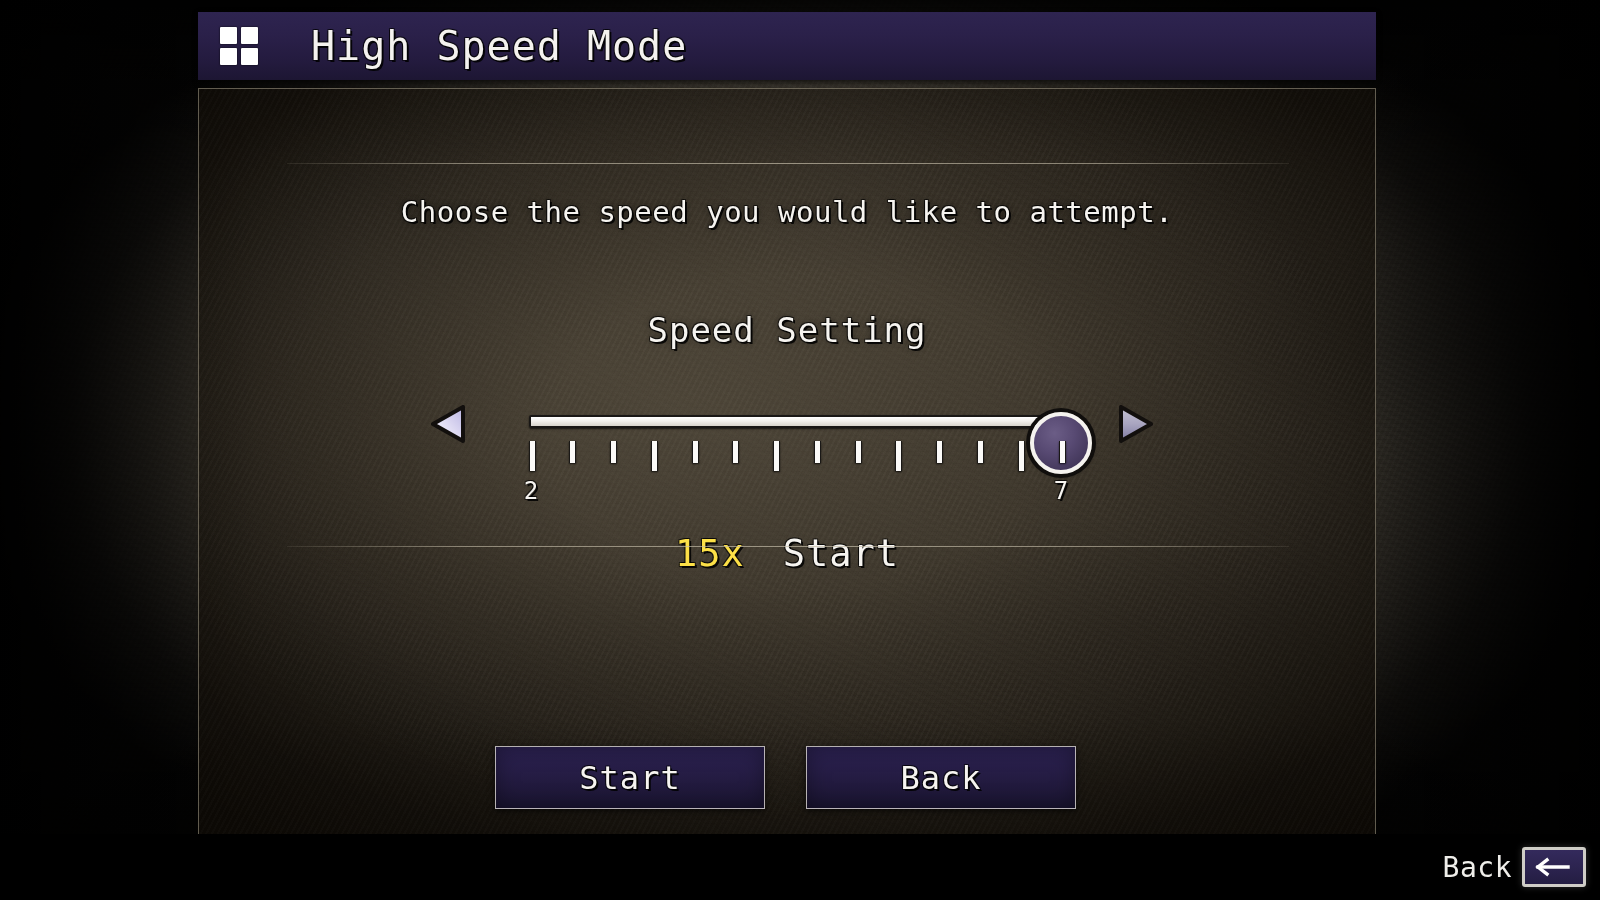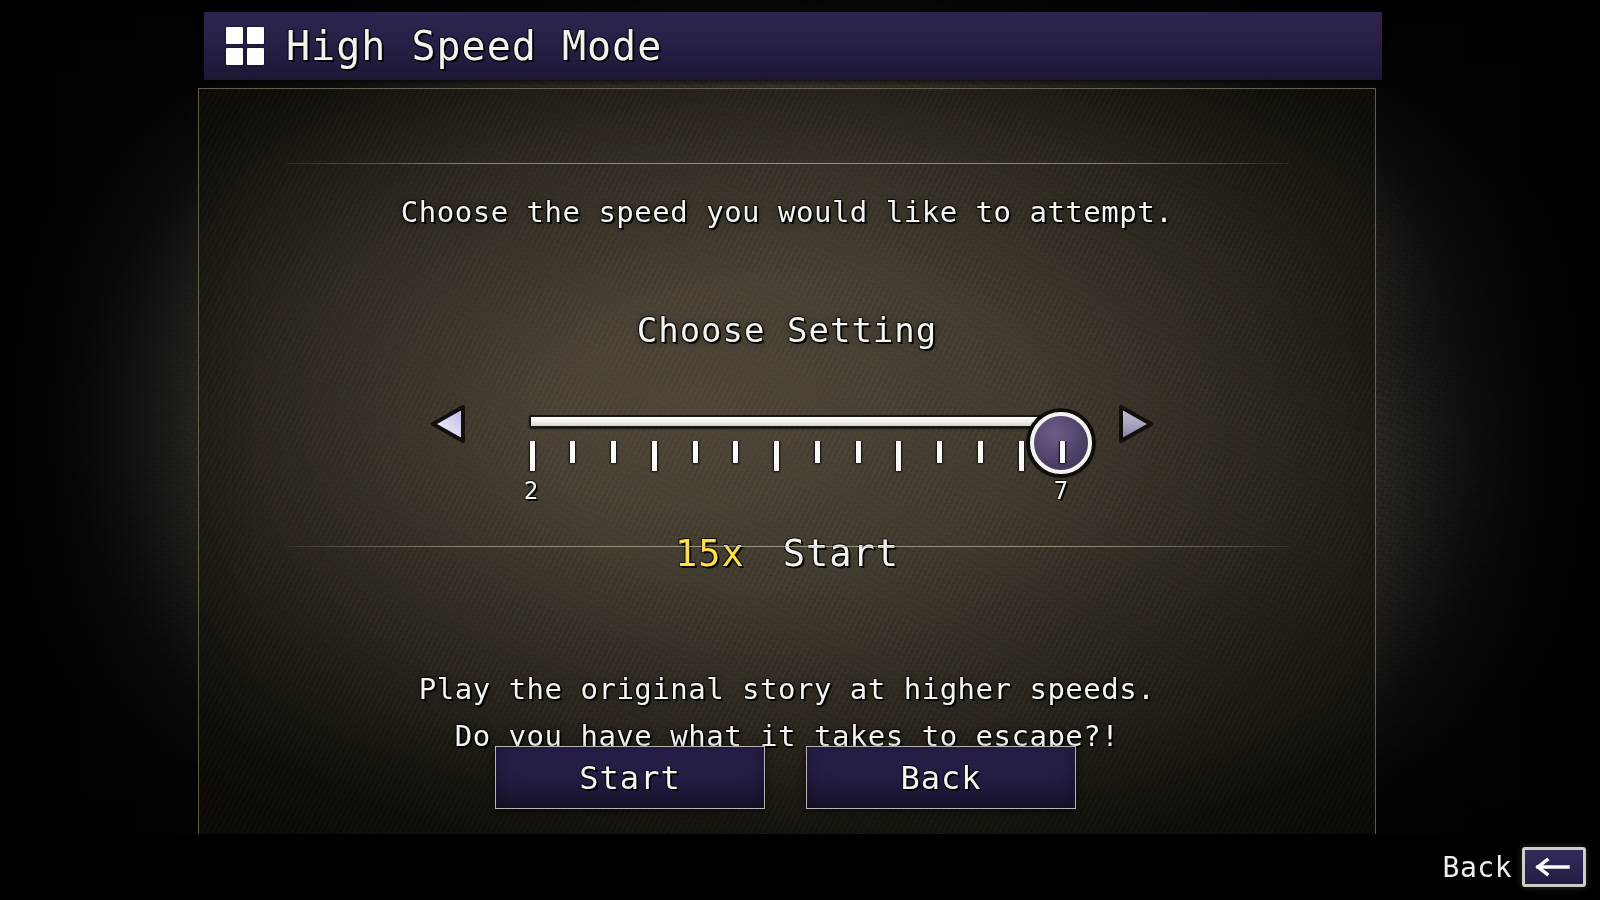--- a/index.html
+++ b/index.html
@@ -29,24 +29,24 @@
       background:
         radial-gradient(ellipse 52% 58% at 50% 48%, rgba(0,0,0,0) 30%, rgba(0,0,0,.40) 62%, rgba(0,0,0,.86) 88%, rgba(0,0,0,.97) 100%);
   }
   .vignette2{position:absolute;left:0;top:0;width:1600px;height:900px;
       background:
         linear-gradient(90deg, rgba(0,0,0,.92) 0%, rgba(0,0,0,.45) 7%, rgba(0,0,0,0) 16%, rgba(0,0,0,0) 84%, rgba(0,0,0,.45) 93%, rgba(0,0,0,.92) 100%),
         linear-gradient(180deg, rgba(0,0,0,.80) 0%, rgba(0,0,0,.18) 8%, rgba(0,0,0,0) 18%, rgba(0,0,0,0) 80%, rgba(0,0,0,.35) 92%, rgba(0,0,0,.88) 100%);
   }
 
   
-  .titlebar{position:absolute;left:204px;top:12px;width:1178px;height:68px;
+  .titlebar{position:absolute;left:198px;top:12px;width:1178px;height:68px;
       background:linear-gradient(180deg,#2e2450 0%,#2a2049 35%,#241b3f 70%,#1d1633 100%);
       box-shadow:0 2px 5px rgba(0,0,0,.6);
-      display:flex;align-items:center;}
+      display:flex;align-items:center;gap:31px;}
   .grid-icon{margin-left:22px;width:38px;height:38px;display:grid;
       grid-template-columns:17px 17px;grid-template-rows:17px 17px;gap:4px;}
   .grid-icon i{display:block;background:#fff;border-radius:1px;
       box-shadow:0 0 2px rgba(0,0,0,.9);}
   .title-text{margin-left:22px;color:#f4f2ef;font-size:40px;letter-spacing:1px;
       text-shadow:2px 2px 0 rgba(0,0,0,.85), -1px -1px 0 rgba(0,0,0,.6), 1px -1px 0 rgba(0,0,0,.6), -1px 1px 0 rgba(0,0,0,.6);}
 
   
   .panel{position:absolute;left:198px;top:88px;width:1178px;height:792px;
       background:rgba(22,16,10,.55);
@@ -149,21 +149,21 @@
     <div class="title-text">High Speed Mode</div>
   </div>
 
   <div class="panel">
     <div class="panel-inner"></div>
 
     <div class="txt prompt">Choose the speed you would like to attempt.</div>
 
     <div class="divider" style="top:74px;"></div>
 
-    <div class="txt section-title">Choose Setting</div>
+    <div class="txt section-title">Speed Setting</div>
 
     <div class="slider-area">
 
       <div class="arrow arr-left">
         <svg width="34" height="38" viewBox="0 0 34 38">
           <defs>
             <linearGradient id="glL" x1="1" y1="0" x2="0" y2="1">
               <stop offset="0%" stop-color="#b9b4e2"></stop>
               <stop offset="48%" stop-color="#ddd9f2"></stop>
               <stop offset="100%" stop-color="#ffffff"></stop>
@@ -211,24 +211,20 @@
         </svg>
       </div>
     </div>
 
     <div class="valrow">
       <span class="speedval">15x</span><span class="startword">Start</span>
     </div>
 
     <div class="divider" style="top:457px;"></div>
 
-    <div class="txt desc">
-      <div>Play the original story at higher speeds.</div>
-      <div>Do you have what it takes to escape?!</div>
-    </div>
   </div>
 
   <div class="btn btn-start">Start</div>
   <div class="btn btn-back">Back</div>
 
   <div class="bottombar">
     <div class="bb-inner">
       <span class="bb-label">Back</span>
       <span class="keyhint">
         <svg width="40" height="20" viewBox="0 0 40 20">

